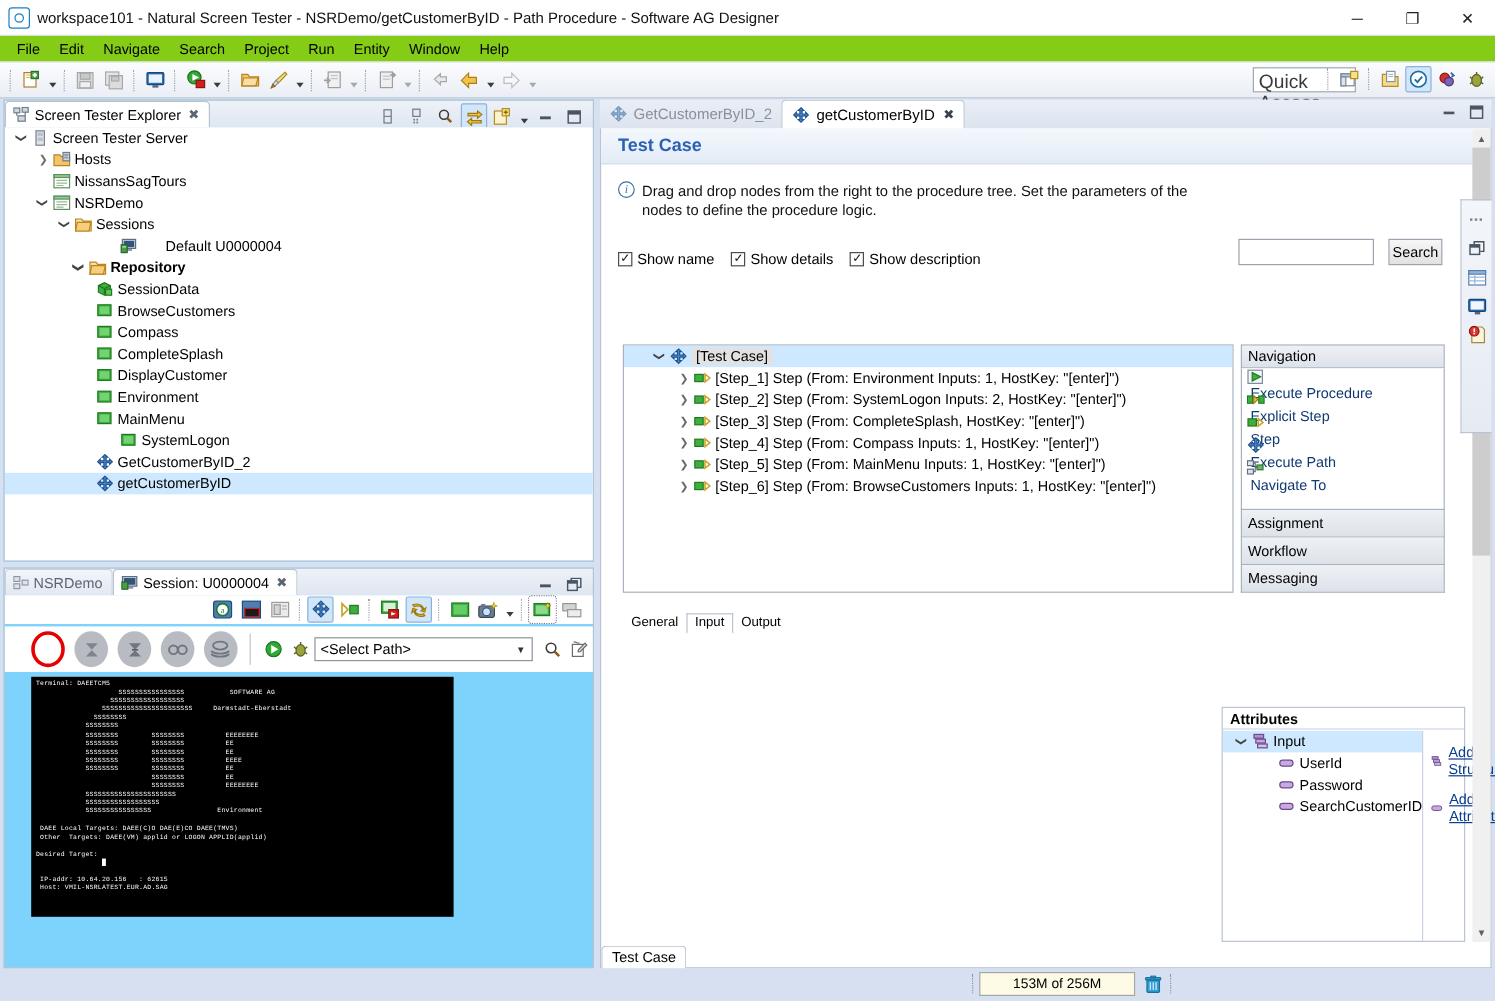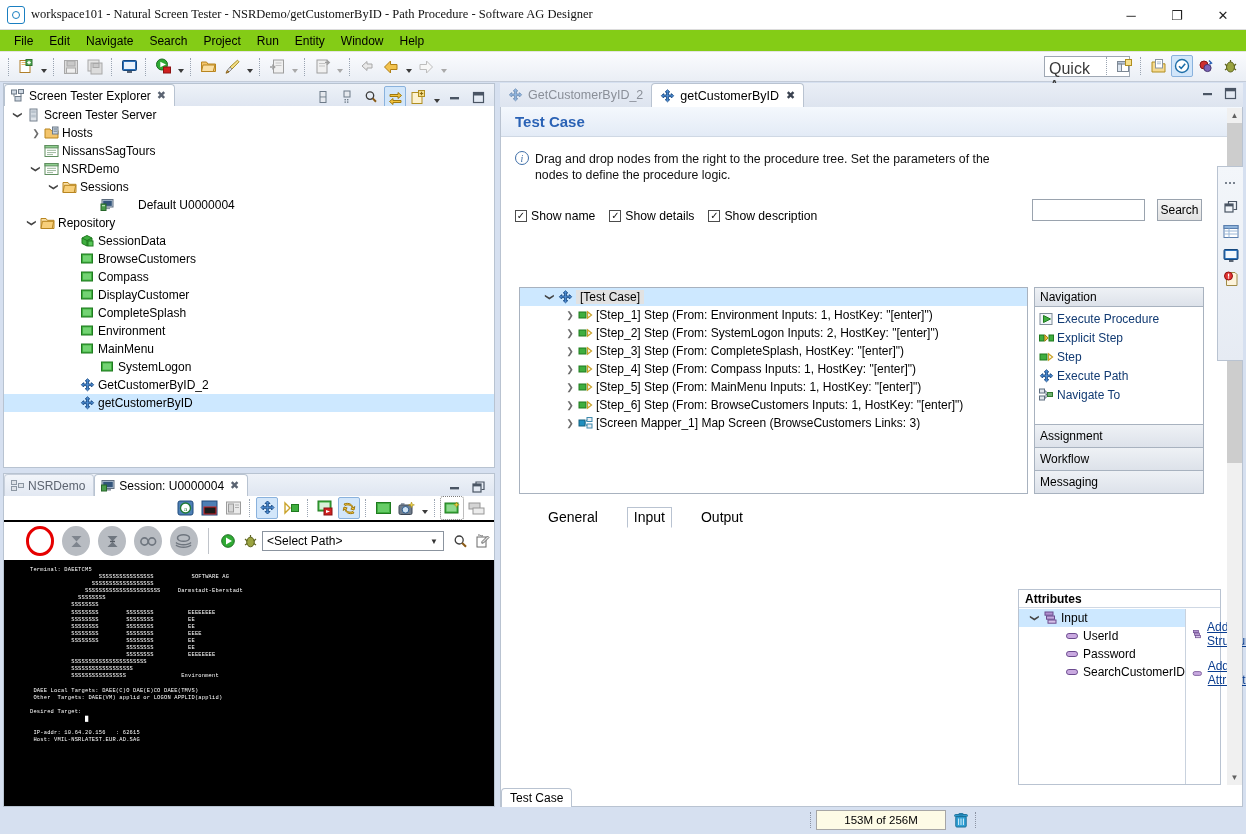--- a/index.html
+++ b/index.html
@@ -20,21 +20,21 @@
   }
   .titlebar .app-icon {
     width:18px; height:18px; margin-left:7px; margin-right:6px;
     border:1.6px solid #1a7fc1; border-radius:3px;
     display:flex; align-items:center; justify-content:center;
   }
   .titlebar .app-icon i {
     width:8px; height:8px; border:1.4px solid #1a7fc1; border-radius:50%;
     display:block;
   }
-  .titlebar .ttl { font-size:12.5px; color:#111;font-family:Liberation Serif, serif; }
+  .titlebar .ttl { font-size:12.5px; color:#111; }
   .wincontrols { position:absolute; right:0; top:0; height:30px; display:flex; }
   .wincontrols div {
     width:46px; height:30px; display:flex; align-items:center; justify-content:center;
     font-size:13px; color:#222;
   }
 
   
   .menubar {
     height:22px; background:#84cc16; display:flex; align-items:center;
     padding-left:6px; border-bottom:1px solid #e4e4e4;
@@ -72,21 +72,21 @@
     font-size:16px; color:#3a3a3a; padding:3px 4px;
   }
   .right-tools { position:absolute; right:4px; top:3px; display:flex; align-items:center; }
 
   
   .workbench { position:absolute; top:83px; left:0; right:0; bottom:27px; }
 
   
   .leftcol { position:absolute; left:3px; top:0; width:492px; bottom:0; }
 
-  .viewpart { background:#000000; border:1px solid #b8c3d1; position:absolute; }
+  .viewpart { background:#7dd3fc; border:1px solid #b8c3d1; position:absolute; }
 
   .vtabrow {
     height:22px; background:linear-gradient(#eef2f8,#dfe6f1);
     display:flex; align-items:flex-end; position:relative;
   }
   .vtab {
     height:22px; display:flex; align-items:center; padding:0 8px 0 6px;
     font-size:12px; background:#fff;
     border-top:1px solid #b8c3d1; border-left:1px solid #b8c3d1; border-right:1px solid #b8c3d1;
     border-top-left-radius:4px; border-top-right-radius:4px;
@@ -161,29 +161,29 @@
   .proc-wrap { position:absolute; left:18px; top:180px; right:38px; height:207px; display:flex; }
   .proctree { flex:1; border:1px solid #a8b2bf; background:#fff; overflow:hidden; }
   .selbg { background:#e2e2e2; padding:0 4px; }
 
   .navpanel { width:170px; margin-left:6px; display:flex; flex-direction:column; }
   .navhdr {
     height:20px; background:linear-gradient(#eef1f5,#dde2ea); border:1px solid #a8b2bf;
     display:flex; align-items:center; padding-left:5px; font-size:12px;
   }
   .navlist { flex:1; background:#fff; border:1px solid #a8b2bf; border-top:none; overflow:hidden; }
-  .navitem { display:flex; align-items:flex-end; height:19px; padding-left:4px; font-size:12px; }
+  .navitem { display:flex; align-items:flex-start; height:19px; padding-left:4px; font-size:12px;flex-direction:column; }
   .navitem .lk { color:#113a72; }
   .navsec { height:23px; background:linear-gradient(#eef1f5,#dde2ea); border:1px solid #a8b2bf;
             border-top:none; display:flex; align-items:center; padding-left:5px; font-size:12px; }
 
   
   .lowtabs { position:absolute; left:18px; top:403px; right:20px; height:18px;
              display:flex; align-items:flex-end; }
-  .ltab { font-size:14px; padding:1px 6px 2px 6px; border:1px solid transparent;margin-left:22px; }
+  .ltab { font-size:11px; padding:1px 6px 2px 6px; border:1px solid transparent; }
   .ltab.active { border:1px solid #b9c3d1; border-bottom:1px solid #fff; background:#fff; }
 
   .attrpanel { position:absolute; left:518px; top:506px; right:22px; bottom:22px;
                border:1px solid #b9c3d1; border-top:1px solid #b9c3d1; background:#fff; }
   .attrhdr { height:18px; font-size:12px; font-weight:bold; padding:2px 0 0 6px;
              border-bottom:1px solid #cfd8e4; }
   .attrsplit { position:absolute; top:19px; left:0; right:0; bottom:0; display:flex; }
   .attrtree { width:195px; border-right:1px solid #c9d2de; }
   .attrbtns { width:110px; padding-top:11px; }
   .attrbtn { display:flex; align-items:center; margin-bottom:11px; padding-left:6px; }
@@ -534,21 +534,21 @@
           <span class="twist"></span>
           <svg width="15" height="14" viewBox="0 0 15 14" style="flex: 0 0 auto;">
             <rect x="2" y="1.5" width="11" height="7.5" fill="#c8d4e2" stroke="#5f6e80"></rect>
             <rect x="3.2" y="2.7" width="8.6" height="5.2" fill="#34557a"></rect>
             <rect x="5" y="9.5" width="5" height="1.6" fill="#8d97a3"></rect>
             <rect x="1" y="6" width="5" height="6.5" fill="#4a9b4a" stroke="#26662a"></rect>
             <rect x="2" y="7.2" width="3" height="1" fill="#cdeecd"></rect>
           </svg>
           <span class="tlabel">Default U0000004</span>
         </div>
-        <div class="trow" style="padding-left: 20px;">
+        <div class="trow" style="padding-left: 54px; font-weight: bold;">
           <span class="twist ">
             <span class="chev-d"></span>
           </span>
           <svg width="15" height="14" viewBox="0 0 15 14" style="flex: 0 0 auto;">
             <path d="M1 2.5h5l1.4 1.8H14V12.5H1z" fill="#fadfa4" stroke="#b8851f"></path>
             <path d="M2.4 5.3h11.3L12.2 12.5H1z" fill="#f7cf7a" stroke="#b8851f"></path>
           </svg>
           <span class="tlabel">Repository</span>
         </div>
         <div class="trow" style="padding-left: 60px;">
@@ -575,29 +575,29 @@
             <rect x="3" y="3.4" width="8" height="6.2" fill="#73d373"></rect>
           </svg>
           <span class="tlabel">Compass</span>
         </div>
         <div class="trow" style="padding-left: 60px;">
           <span class="twist"></span>
           <svg width="15" height="14" viewBox="0 0 15 14" style="flex: 0 0 auto;">
             <rect x="1.5" y="2" width="11" height="9" fill="#3fae3f" stroke="#1f7a1f"></rect>
             <rect x="3" y="3.4" width="8" height="6.2" fill="#73d373"></rect>
           </svg>
-          <span class="tlabel">DisplayCustomer</span>
+          <span class="tlabel">CompleteSplash</span>
         </div>
         <div class="trow" style="padding-left: 60px;">
           <span class="twist"></span>
           <svg width="15" height="14" viewBox="0 0 15 14" style="flex: 0 0 auto;">
             <rect x="1.5" y="2" width="11" height="9" fill="#3fae3f" stroke="#1f7a1f"></rect>
             <rect x="3" y="3.4" width="8" height="6.2" fill="#73d373"></rect>
           </svg>
-          <span class="tlabel">CompleteSplash</span>
+          <span class="tlabel">DisplayCustomer</span>
         </div>
         <div class="trow" style="padding-left: 60px;">
           <span class="twist"></span>
           <svg width="15" height="14" viewBox="0 0 15 14" style="flex: 0 0 auto;">
             <rect x="1.5" y="2" width="11" height="9" fill="#3fae3f" stroke="#1f7a1f"></rect>
             <rect x="3" y="3.4" width="8" height="6.2" fill="#73d373"></rect>
           </svg>
           <span class="tlabel">Environment</span>
         </div>
         <div class="trow" style="padding-left: 60px;">
@@ -957,32 +957,20 @@
             </div>
             <div class="trow" style="padding-left: 42px;">
               <span class="twist">
                 <span class="chev-r"></span>
               </span>
               <svg width="15" height="14" viewBox="0 0 15 14" style="flex: 0 0 auto;">
                 <rect x="1" y="4" width="7" height="6" fill="#3fae3f" stroke="#1f7a1f"></rect>
                 <polygon points="9.5,3.8 13.5,7 9.5,10.2" fill="none" stroke="#caa32a" stroke-width="1.3"></polygon>
               </svg>
               <span class="tlabel">[Step_6] Step (From: BrowseCustomers Inputs: 1, HostKey: "[enter]")</span>
-            </div>
-            <div class="trow" style="padding-left: 42px;">
-              <span class="twist">
-                <span class="chev-r"></span>
-              </span>
-              <svg width="15" height="14" viewBox="0 0 15 14" style="flex: 0 0 auto;">
-                <rect x="1" y="4" width="6" height="6" fill="#1f8fbf" stroke="#15607f"></rect>
-                <rect x="9" y="1.5" width="5" height="4" fill="#eaeef3" stroke="#3f8aad"></rect>
-                <rect x="9" y="8" width="5" height="4" fill="#eaeef3" stroke="#3f8aad"></rect>
-                <path d="M7 7 L9 3.5 M7 7 L9 10" stroke="#3f8aad"></path>
-              </svg>
-              <span class="tlabel">[Screen Mapper_1] Map Screen (BrowseCustomers Links: 3)</span>
             </div>
           </div>
         <div class="navpanel">
           <div class="navhdr">Navigation</div>
           <div class="navlist" id="palette-list">
               <div class="navitem">
                 <svg width="15" height="14" viewBox="0 0 15 14" style="flex: 0 0 auto;">
                   <rect x="1" y="1.5" width="12" height="11" fill="#f2f6fa" stroke="#7f8c99"></rect>
                   <polygon points="4.5,3.5 11.5,7 4.5,10.5" fill="#3fae3f" stroke="#1f7a1f"></polygon>
                 </svg>

